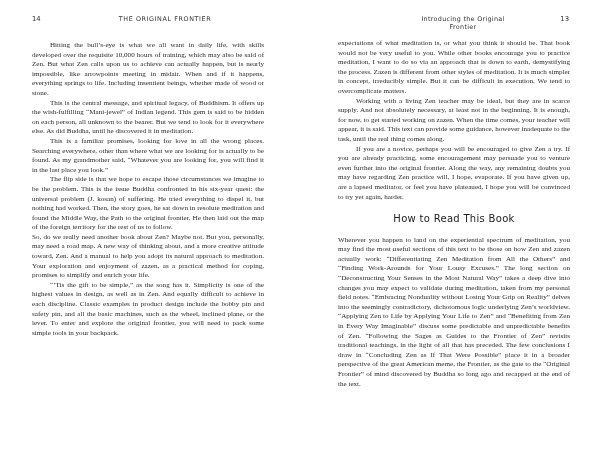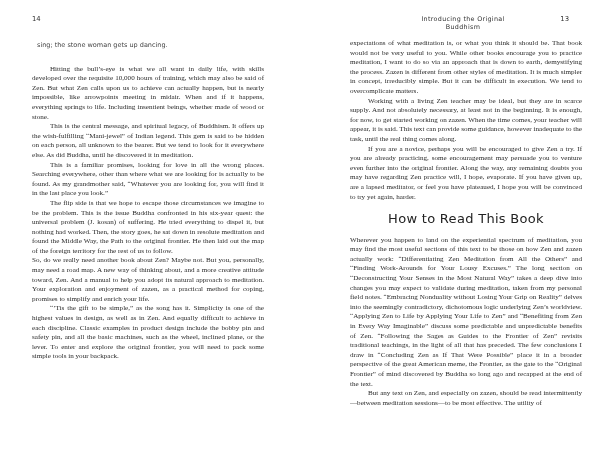--- a/index.html
+++ b/index.html
@@ -12,47 +12,46 @@
                   font-family: "DejaVu Sans", "Liberation Sans", sans-serif;
                   font-size: 6.4px; color: #333; letter-spacing: 0.3px; }
   .folio { position: absolute; top: 15px; font-family: "DejaVu Sans", sans-serif;
            font-size: 6.8px; color: #333; }
   #left-page .folio { left: 32px; }
   #left-page .running-head { left: 110px; width: 110px; text-align: center; letter-spacing: 0.6px; }
   #right-page .folio { right: 31px; }
   #right-page .running-head { left: 108px; width: 110px; text-align: center; }
   .text-block { position: absolute; top: 41px; width: 232px; font-size: 7.1px; line-height: 9.6px; text-align: justify; }
   #left-page .text-block { left: 32px; }
-  #right-page .text-block { left: 50px; top: 39px; }
+  #right-page .text-block { left: 38px; top: 39px; }
   p { margin: 0; text-indent: 0; hyphens: manual; }
   p.indent { text-indent: 18px; }
   p.epigraph { font-family: "DejaVu Sans", sans-serif; font-size: 6.5px; margin-left: 5px; margin-bottom: 14px; color: #444; text-align: left; }
   h2 { margin: 12px 0 12px 0; text-align: center; font-family: "DejaVu Sans", "Liberation Sans", sans-serif;
-       font-weight: normal; font-size: 13px; letter-spacing: 0.3px; color: #222; }
+       font-weight: normal; font-size: 10px; letter-spacing: 0.3px; color: #222; }
 </style>
 </head>
 <body>
 
 <div class="page" id="left-page">
   <span class="folio">14</span>
+  <span class="running-head">THE ORIGINAL FRONTIER</span>
   <div class="text-block">
-    <p class="epigraph">sing; the stone woman gets up dancing.</p>
     <p class="indent">Hitting the bull’s-eye is what we all want in daily life, with skills developed over the requisite 10,000 hours of training, which may also be said of Zen. But what Zen calls upon us to achieve can actually happen, but is nearly impossible, like arrowpoints meeting in midair. When and if it happens, everything springs to life. Including insentient beings, whether made of wood or stone.</p>
     <p class="indent">This is the central message, and spiritual legacy, of Buddhism. It offers up the wish-fulfilling “Mani-jewel” of Indian legend. This gem is said to be hidden on each person, all unknown to the bearer. But we tend to look for it everywhere else. As did Buddha, until he discovered it in meditation.</p>
     <p class="indent">This is a familiar promises, looking for love in all the wrong places. Searching everywhere, other than where what we are looking for is actually to be found. As my grandmother said, “Whatever you are looking for, you will find it in the last place you look.”</p>
     <p class="indent">The flip side is that we hope to escape those circumstances we imagine to be the problem. This is the issue Buddha confronted in his six-year quest: the universal problem (J. kosan) of suffering. He tried everything to dispel it, but nothing had worked. Then, the story goes, he sat down in resolute meditation and found the Middle Way, the Path to the original frontier. He then laid out the map of the foreign territory for the rest of us to follow.</p>
     <p>So, do we really need another book about Zen? Maybe not. But you, personally, may need a road map. A new way of thinking about, and a more creative attitude toward, Zen. And a manual to help you adopt its natural approach to meditation. Your exploration and enjoyment of zazen, as a practical method for coping, promises to simplify and enrich your life.</p>
     <p class="indent">“’Tis the gift to be simple,” as the song has it. Simplicity is one of the highest values in design, as well as in Zen. And equally difficult to achieve in each discipline. Classic examples in product design include the bobby pin and safety pin, and all the basic machines, such as the wheel, inclined plane, or the lever. To enter and explore the original frontier, you will need to pack some simple tools in your backpack.</p>
   </div>
 </div>
 
 <div class="page" id="right-page">
-  <span class="running-head">Introducing the Original Buddhism</span>
+  <span class="running-head">Introducing the Original Frontier</span>
   <span class="folio">13</span>
   <div class="text-block">
     <p>expectations of what meditation is, or what you think it should be. That book would not be very useful to you. While other books encourage you to practice meditation, I want to do so via an approach that is down to earth, demystifying the process. Zazen is different from other styles of meditation. It is much simpler in concept, irreducibly simple. But it can be difficult in execution. We tend to overcomplicate matters.</p>
     <p class="indent">Working with a living Zen teacher may be ideal, but they are in scarce supply. And not absolutely necessary, at least not in the beginning. It is enough, for now, to get started working on zazen. When the time comes, your teacher will appear, it is said. This text can provide some guidance, however inadequate to the task, until the real thing comes along.</p>
     <p class="indent">If you are a novice, perhaps you will be encouraged to give Zen a try. If you are already practicing, some encouragement may persuade you to venture even further into the original frontier. Along the way, any remaining doubts you may have regarding Zen practice will, I hope, evaporate. If you have given up, are a lapsed meditator, or feel you have plateaued, I hope you will be convinced to try yet again, harder.</p>
     <h2>How to Read This Book</h2>
     <p>Wherever you happen to land on the experiential spectrum of meditation, you may find the most useful sections of this text to be those on how Zen and zazen actually work: “Differentiating Zen Meditation from All the Others” and “Finding Work-Arounds for Your Lousy Excuses.” The long section on “Deconstructing Your Senses in the Most Natural Way” takes a deep dive into changes you may expect to validate during meditation, taken from my personal field notes. “Embracing Nonduality without Losing Your Grip on Reality” delves into the seemingly contradictory, dichotomous logic underlying Zen’s worldview. “Applying Zen to Life by Applying Your Life to Zen” and “Benefiting from Zen in Every Way Imaginable” discuss some predictable and unpredictable benefits of Zen. “Following the Sages as Guides to the Frontier of Zen” revisits traditional teachings, in the light of all that has preceded. The few conclusions I draw in “Concluding Zen as If That Were Possible” place it in a broader perspective of the great American meme, the Frontier, as the gate to the “Original Frontier” of mind discovered by Buddha so long ago and recapped at the end of the text.</p>
-    <p class="indent">But any text on Zen, and especially on zazen, should be read intermittently—between meditation sessions—to be most effective. The utility of</p>
   </div>
 </div>
 
 </body></html>

